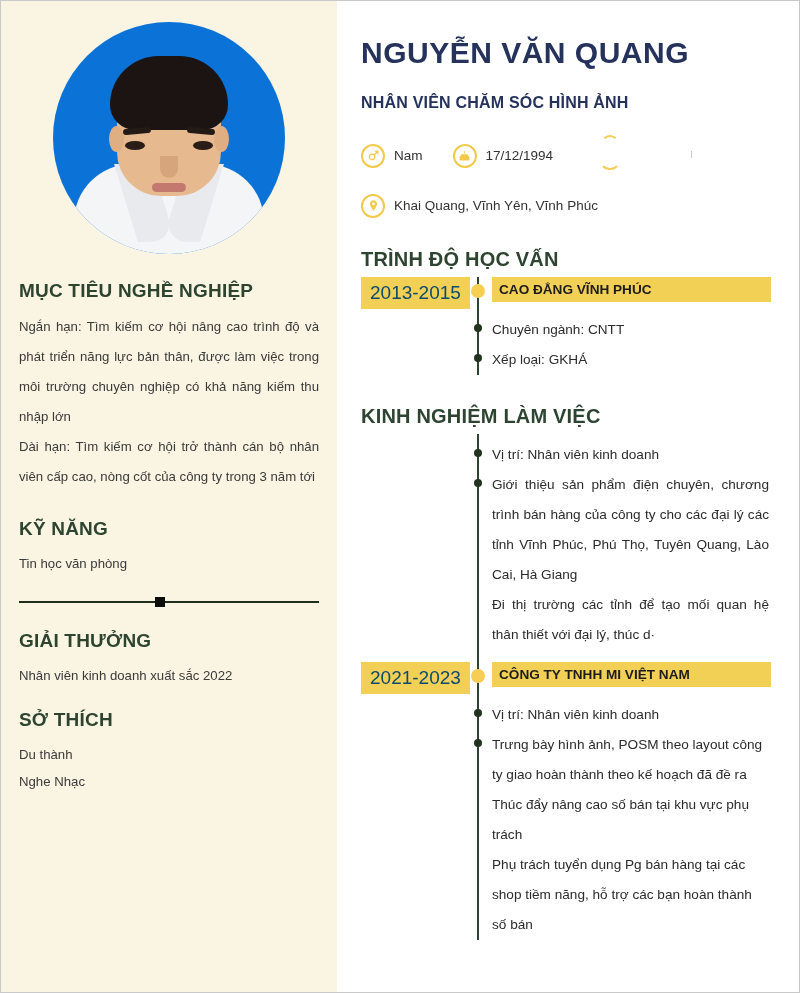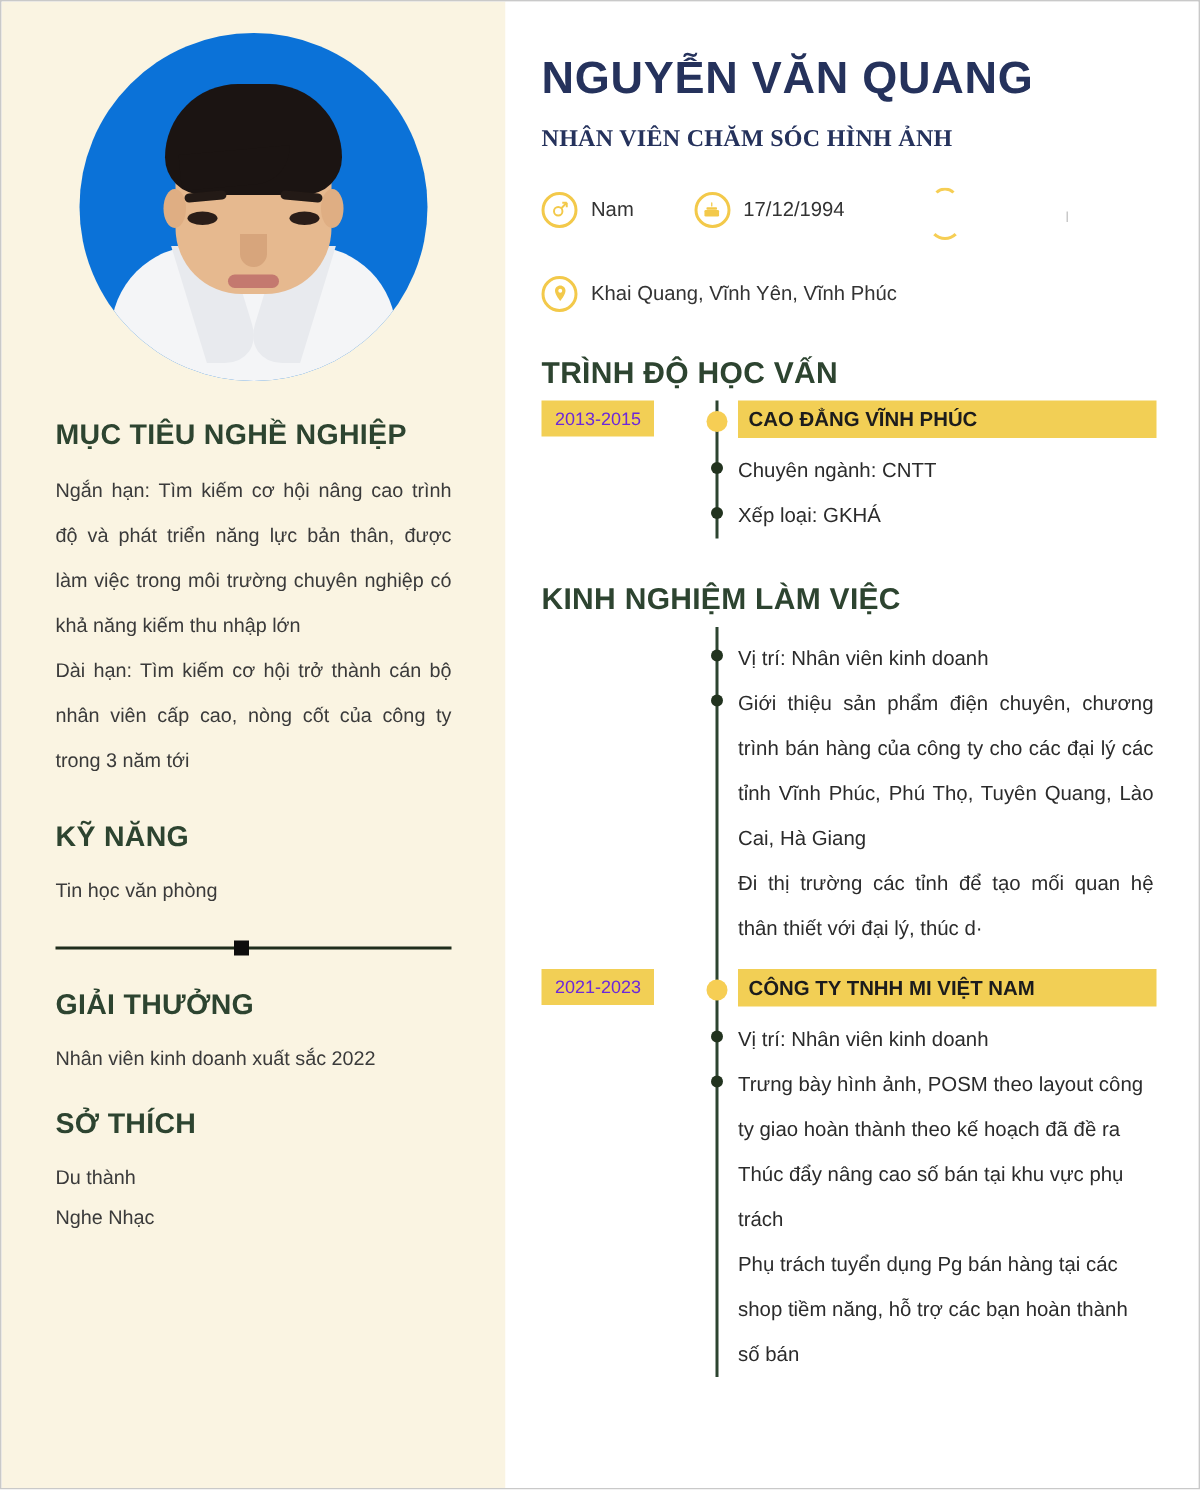--- a/index.html
+++ b/index.html
@@ -15,21 +15,21 @@
     border: 1px solid #c9c9c9;
     overflow: hidden;
     display: flex;
   }
 
   
   .sidebar {
     width: 336px;
     flex: 0 0 336px;
     background: #faf4e2;
-    padding: 0 36px;
+    padding: 0 18px;
     position: relative;
   }
   .photo-wrap {
     width: 100%;
     display: flex;
     justify-content: center;
     padding-top: 21px;
   }
   .photo {
     width: 232px; height: 232px;
@@ -151,28 +151,26 @@
     font-size: 30px;
     font-weight: bold;
     letter-spacing: .5px;
     line-height: 1.15;
   }
   .role {
     color: #25325c;
     font-size: 16px;
     font-weight: bold;
     letter-spacing: .2px;
-    margin-top: 13px;
-    font-family: Liberation Serif, serif;
+    margin-top: 23px;
   }
   .contact-row {
     display: flex;
-    align-items: flex-start;
+    align-items: flex-end;
     margin-top: 26px;
-    gap: 10px;
   }
   .contact-row.second { margin-top: 26px; }
   .contact-item {
     display: flex;
     align-items: center;
     gap: 9px;
     margin-right: 30px;
   }
   .cicon {
     width: 24px; height: 24px;
@@ -227,22 +225,22 @@
     min-height: 26px;
   }
   .tl-left {
     width: 116px;
     flex: 0 0 116px;
     padding-right: 12px;
   }
   .year-badge {
     display: inline-block;
     background: #f2cf55;
-    color: #6d28d9;
-    font-size: 12px;
+    color: #0c4a6e;
+    font-size: 19px;
     padding: 5px 9px;
     white-space: nowrap;
   }
   .tl-dot {
     position: absolute;
     left: 110px;
     width: 14px; height: 14px;
     border-radius: 50%;
     background: #f6ce54;
     top: 7px;

